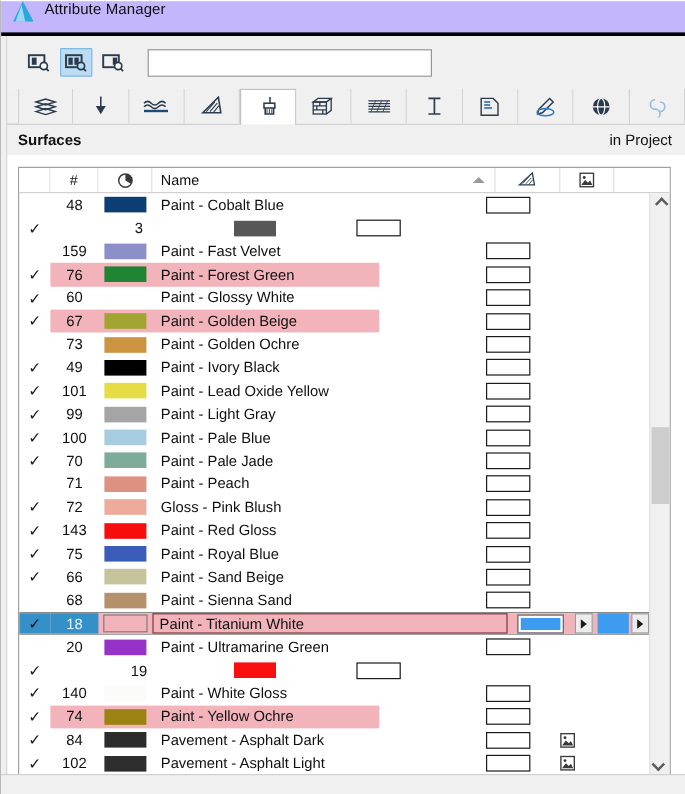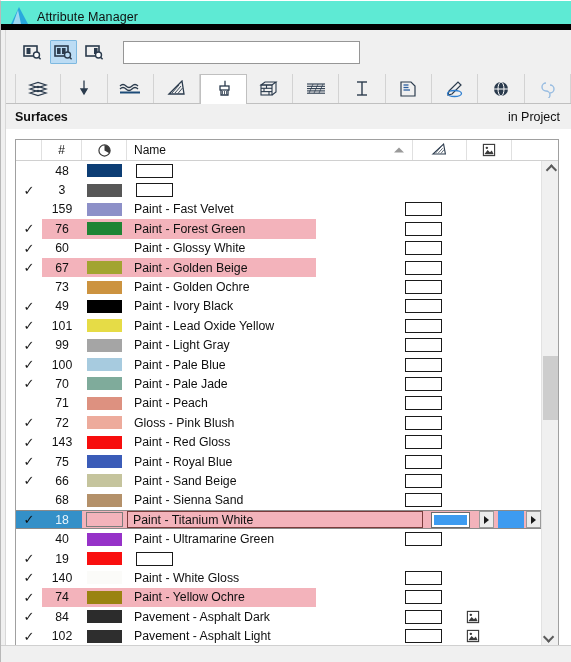--- a/index.html
+++ b/index.html
@@ -14,24 +14,24 @@
     position: relative;
     width: 571px; height: 662px;
     background: #ffffff;
     border-left: 1px solid #b8b8b8;
     border-top: 1px solid #ffffff;
   }
 
   
   .titlebar {
     height: 29px;
-    display: flex; align-items: flex-end;
+    display: flex; align-items: flex-start;
     padding-left: 10px;
-    background: #5eead4;
-    border-bottom: 6px solid #000000;
+    background: #c4b5fd;
+    border-bottom: 3px solid #000000;
   }
   .title-icon {
     width: 17px; height: 17px;
     margin-right: 9px;
     position: relative;
     flex: none;
   }
   .title-icon .tri {
     position: absolute; left: 0; top: 0;
     width: 0; height: 0;
@@ -171,20 +171,21 @@
     flex: 1;
     overflow: hidden;
     position: relative;
   }
   .row {
     height: 19.4px;
     display: flex; align-items: stretch;
     font-size: 12.3px;
     color: #101010;
     position: relative;
+    justify-content: space-between;
   }
   .c { display: flex; align-items: center; }
   .c.check { width: 26px; justify-content: center; }
   .c.num   { width: 40px; justify-content: center; }
   .c.sw    { width: 45px; justify-content: center; }
   .c.name  { flex: 1; padding-left: 7px; white-space: nowrap; }
   .c.tex   { width: 54px; justify-content: center; }
   .c.img   { width: 45px; justify-content: center; }
   .c.end   { width: 46px; }
 
@@ -514,20 +515,21 @@
     </div>
 
     <div class="rows-wrap">
       <div class="rows" id="rows">
           <div class="row">
             <div class="c check"></div>
             <div class="c num">48</div>
             <div class="c sw">
               <span class="sw-box" style="background: rgb(12, 61, 116);"></span>
             </div>
+            <div class="c name">Paint - Cobalt Blue</div>
             <div class="c tex">
               <span class="tex-box"></span>
             </div>
             <div class="c img"></div>
             <div class="c end"></div>
           </div>
           <div class="row">
             <div class="c check">
               <span class="chk">✓</span>
             </div>
@@ -796,21 +798,21 @@
               </span>
               <span style="width: 4px;"></span>
               <span class="blue-plain" style="background: rgb(61, 155, 240);"></span>
               <span class="arrow-btn">
                 <span class="ar"></span>
               </span>
             </div>
           </div>
           <div class="row">
             <div class="c check"></div>
-            <div class="c num">40</div>
+            <div class="c num">20</div>
             <div class="c sw">
               <span class="sw-box" style="background: rgb(150, 50, 200);"></span>
             </div>
             <div class="c name">Paint - Ultramarine Green</div>
             <div class="c tex">
               <span class="tex-box"></span>
             </div>
             <div class="c img"></div>
             <div class="c end"></div>
           </div>

